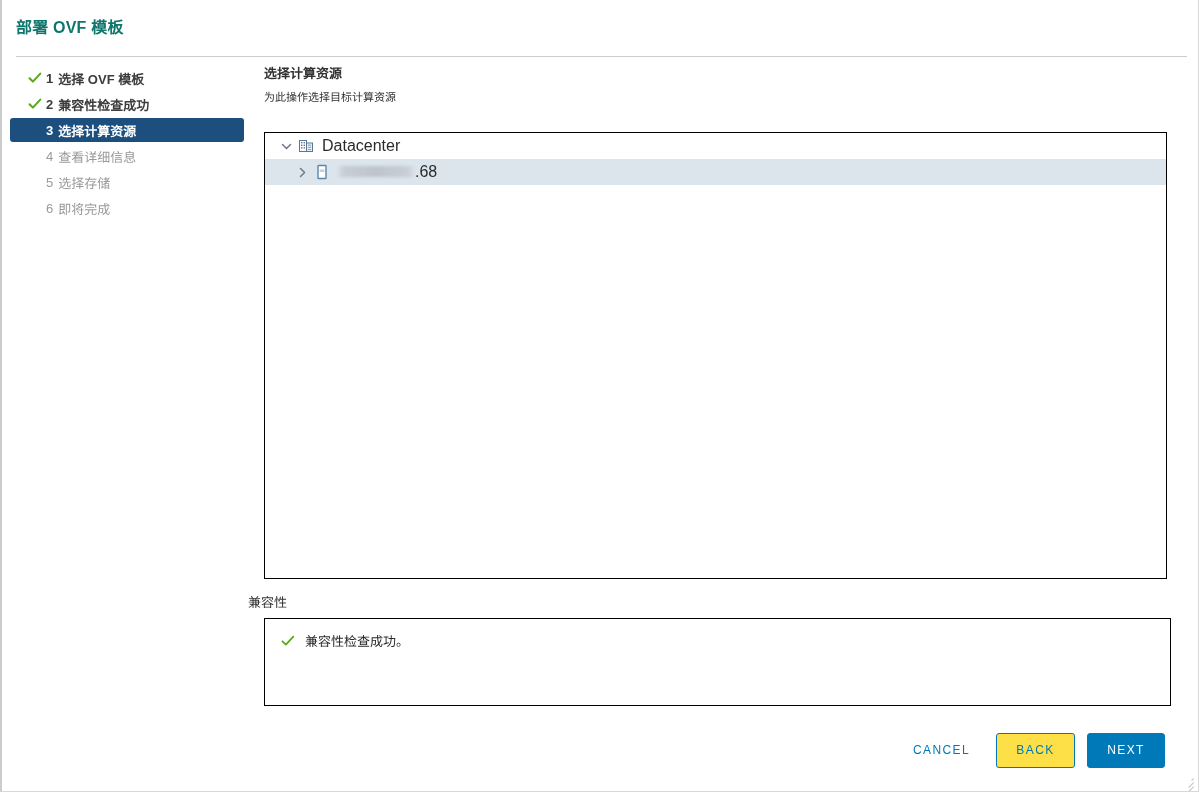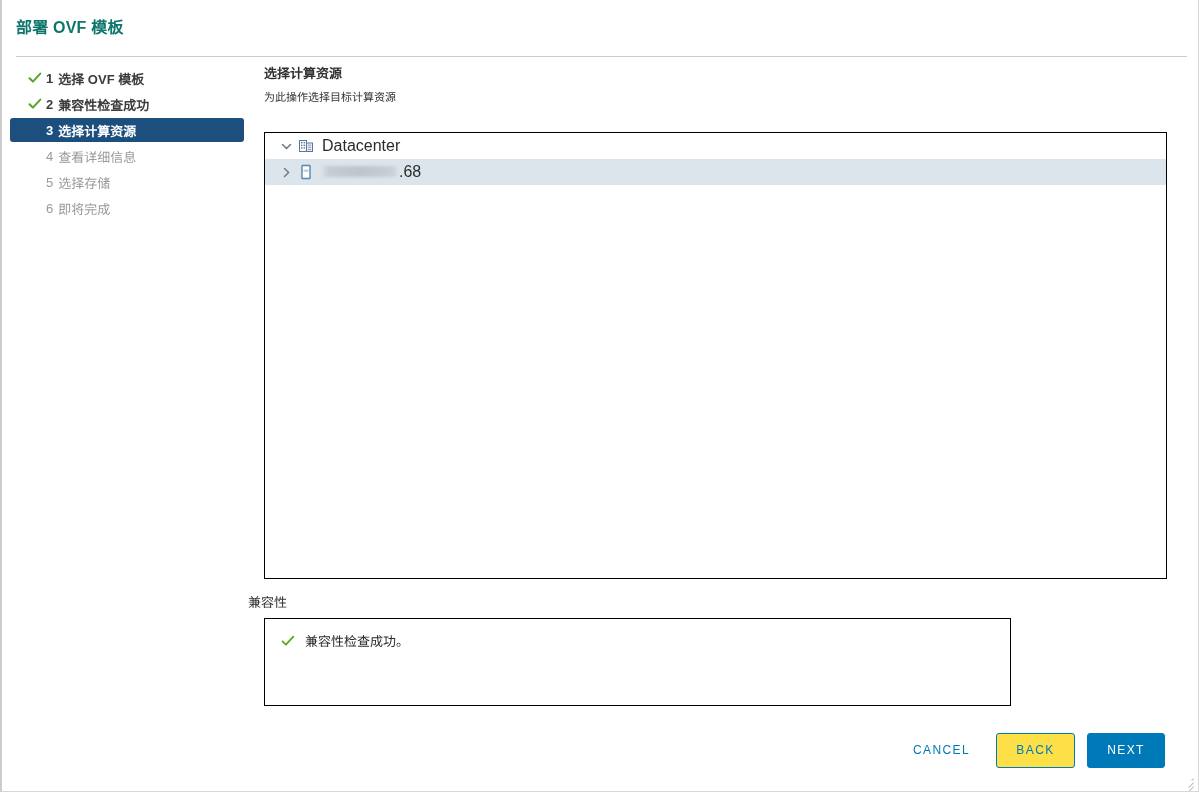--- a/index.html
+++ b/index.html
@@ -138,21 +138,21 @@
     align-items: center;
     font-size: 16px;
     color: #2b2b2b;
     cursor: default;
     white-space: nowrap;
   }
   .tree-row.selected {
     background: #dce4ec;
   }
   .tree-row.level0 { padding-left: 12px; }
-  .tree-row.level1 { padding-left: 12px; }
+  .tree-row.level1 { padding-left: 28px; }
 
   .twisty {
     width: 18px;
     height: 18px;
     flex: 0 0 18px;
     display: flex;
     align-items: center;
     justify-content: center;
     color: #6b7b8c;
   }
@@ -199,21 +199,21 @@
     left: 246px;
     top: 595px;
     font-size: 13px;
     color: #333333;
     line-height: 16px;
   }
   .compat-panel {
     position: absolute;
     left: 262px;
     top: 618px;
-    width: 747px;
+    width: 907px;
     height: 88px;
     box-sizing: border-box;
     border: 1px solid #000000;
     background: #ffffff;
   }
   .compat-row {
     display: flex;
     align-items: center;
     padding: 12px 0 0 16px;
     font-size: 13px;

